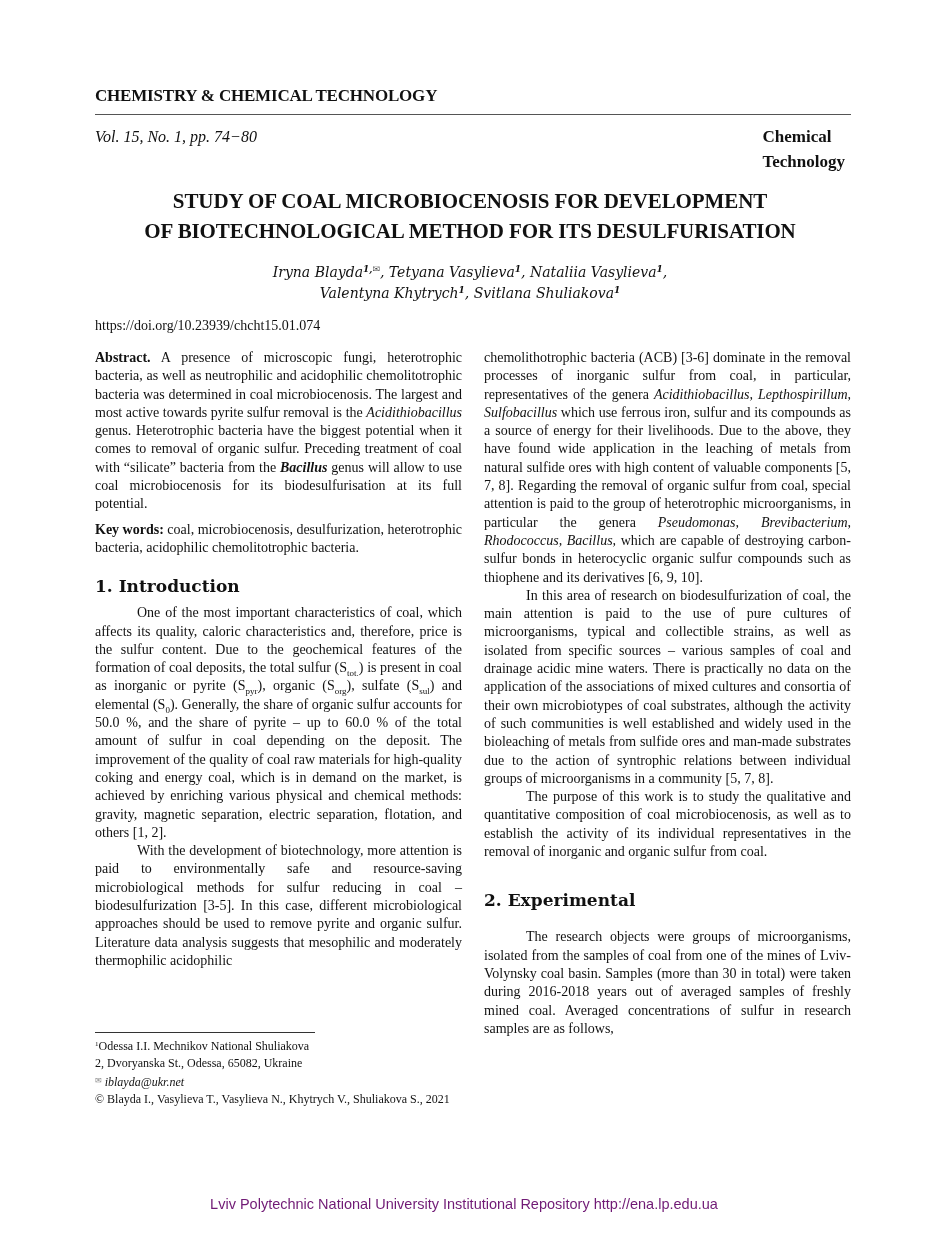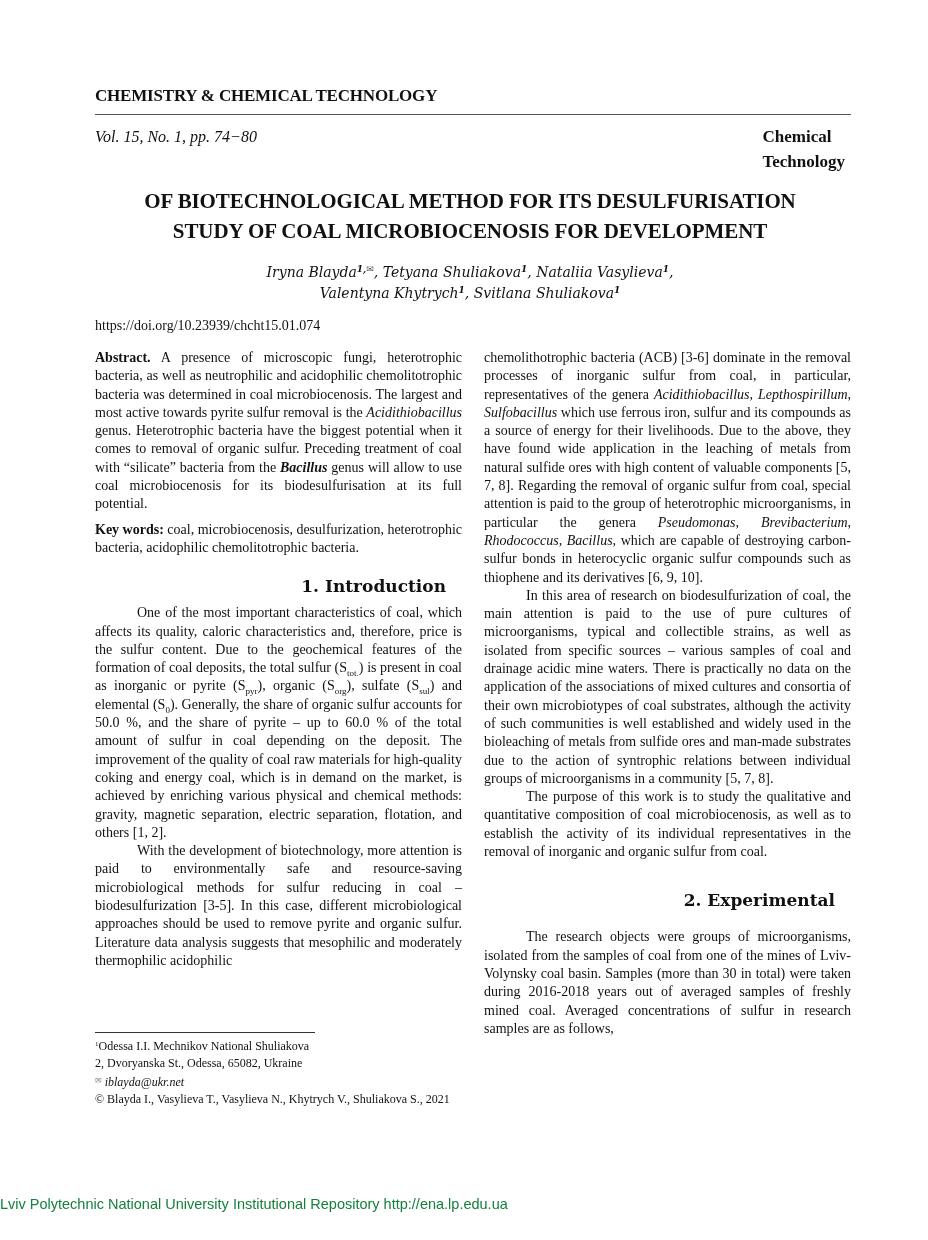--- a/index.html
+++ b/index.html
@@ -39,62 +39,62 @@
     text-align: justify;
   }
   .col-left { left: 95px; top: 349px; }
   .col-right { left: 484px; top: 349px; }
   .col p { margin: 0; }
   .indent { text-indent: 42px; }
   .abstract-label, .kw-label { font-weight: bold; }
   .keywords { margin-top: 7px !important; }
   .section-heading {
     font-family: "DejaVu Serif", serif; font-weight: bold; font-size: 17px;
-    margin: 16px; line-height: 24px; text-align: right;
+    margin: 0; line-height: 24px; text-align: left;
   }
   .h-intro { margin-top: 17px; margin-bottom: 6px; }
   .h-exp { margin-top: 27px; margin-bottom: 16px; }
   sub { font-size: 9px; line-height: 0; }
   .footnote-rule {
     position: absolute; left: 95px; top: 1032px; width: 220px; border-top: 1px solid #333;
   }
   .footnotes {
     position: absolute; left: 95px; top: 1038px; width: 370px; font-size: 12px; line-height: 17px;
   }
   .footnotes div { margin: 0; }
   .footnotes sup { font-size: 7px; vertical-align: 4px; line-height: 0; }
   .fn-env { font-size: 8px; color: #888; vertical-align: 3px; }
   .repo-footer {
-    position: absolute; left: 0; width: 928px; top: 1196px; text-align: left;
-    font-family: "Liberation Sans", "DejaVu Sans", sans-serif; font-size: 14.5px; color: #15803d;
+    position: absolute; left: 0; width: 928px; top: 1196px; text-align: center;
+    font-family: "Liberation Sans", "DejaVu Sans", sans-serif; font-size: 14.5px; color: #701a75;
   }
   .email { font-style: italic; }
 </style>
 </head>
 <body>
 
 <div class="journal-header">CHEMISTRY &amp; CHEMICAL TECHNOLOGY</div>
 <div class="header-rule"></div>
 
 <div class="citation">
   <div>Vol. 15, No. 1, pp. 74−80</div>
 </div>
 
 <div class="journal-mark">
   <div>Chemical</div>
   <div>Technology</div>
 </div>
 
 <div class="paper-title">
+  <div>STUDY OF COAL MICROBIOCENOSIS FOR DEVELOPMENT</div>
   <div>OF BIOTECHNOLOGICAL METHOD FOR ITS DESULFURISATION</div>
-  <div>STUDY OF COAL MICROBIOCENOSIS FOR DEVELOPMENT</div>
 </div>
 
 <div class="authors">
-  <span>Iryna Blayda</span><sup>1,</sup><span class="env">✉</span><span>, </span><span>Tetyana Shuliakova</span><sup>1</sup><span>, </span><span>Nataliia Vasylieva</span><sup>1</sup><span>,</span><br>
+  <span>Iryna Blayda</span><sup>1,</sup><span class="env">✉</span><span>, </span><span>Tetyana Vasylieva</span><sup>1</sup><span>, </span><span>Nataliia Vasylieva</span><sup>1</sup><span>,</span><br>
   <span>Valentyna Khytrych</span><sup>1</sup><span>, </span><span>Svitlana Shuliakova</span><sup>1</sup>
 </div>
 
 <div class="doi">https://doi.org/10.23939/chcht15.01.074</div>
 
 <div class="col col-left">
   <p><span class="abstract-label">Abstract.</span><span> A presence of microscopic fungi, heterotrophic bacteria, as well as neutrophilic and acidophilic chemo­litotrophic bacteria was determined in coal microbio­cenosis. The largest and most active towards pyrite sulfur removal is the </span><i>Acidithiobacillus</i><span> genus. Heterotrophic bacteria have the biggest potential when it comes to removal of organic sulfur. Preceding treatment of coal with “silicate” bacteria from the </span><b><i>Bacillus</i></b><span> genus will allow to use coal microbiocenosis for its biodesulfurisation at its full potential.</span></p>
 
   <p class="keywords"><span class="kw-label">Key words:</span><span> coal, microbiocenosis, desulfurization, hetero­trophic bacteria, acidophilic chemolitotrophic bacteria.</span></p>
 

